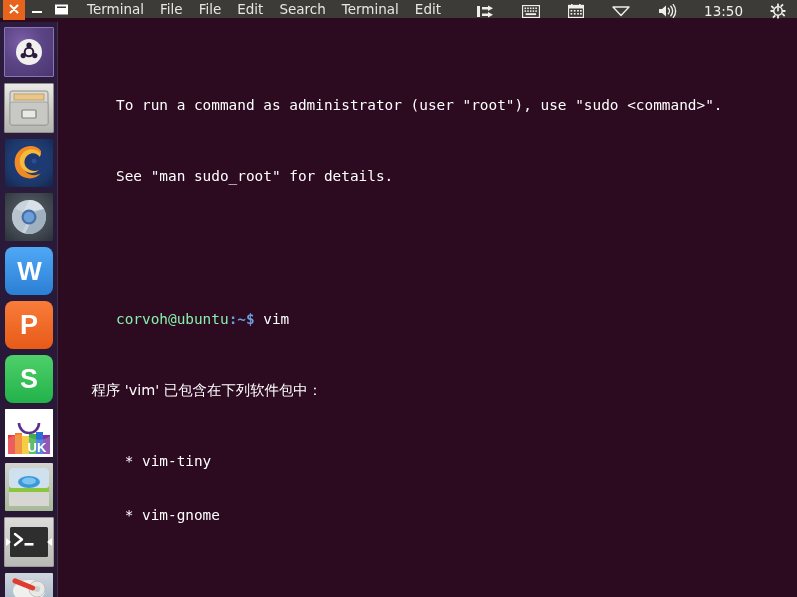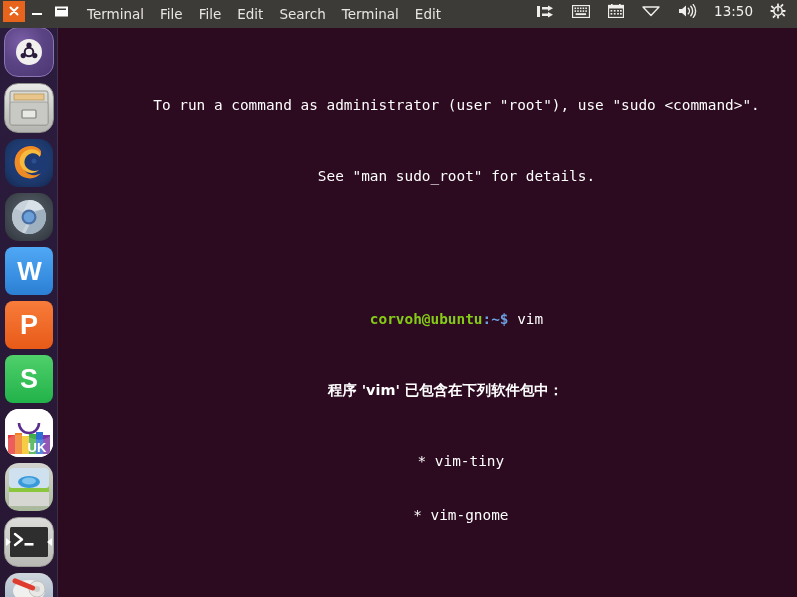--- a/index.html
+++ b/index.html
@@ -13,23 +13,24 @@
     overflow: hidden;
     font-family: "DejaVu Sans", sans-serif;
     position: relative;
   }
 
   
   #top-panel {
     position: absolute;
     top: 0; left: 0;
     width: 797px;
-    height: 28px;
+    height: 18px;
     background: #3c3b37;
     display: flex;
+    align-items: center;
     z-index: 50;
   }
 
   .win-controls {
     display: flex;
     align-items: center;
     height: 22px;
     padding-left: 3px;
   }
   .wc-close {
@@ -61,21 +62,21 @@
   }
   .menu-item.app-name { font-weight: 400; }
 
   .tray {
     position: absolute;
     right: 4px;
     top: 0;
     height: 22px;
     display: flex;
     align-items: center;
-    gap: 4px;
+    gap: 14px;
   }
   .tray-icon {
     height: 22px;
     display: flex;
     align-items: center;
     justify-content: center;
     padding: 0 7px;
     cursor: pointer;
   }
   .tray-clock {
@@ -103,21 +104,21 @@
     position: absolute;
     right: 0; top: 0;
     width: 1px; height: 100%;
     background: rgba(255,255,255,0.10);
   }
   .launcher-icon {
     position: relative;
     width: 48px;
     height: 48px;
     margin: 5px auto 6px auto;
-    border-radius: 14px;
+    border-radius: 1px;
     display: flex;
     align-items: center;
     justify-content: center;
     cursor: pointer;
     overflow: hidden;
   }
   .li-label {
     color: #fff;
     font-weight: bold;
     font-family: "Liberation Sans", sans-serif;
@@ -197,25 +198,25 @@
     z-index: 10;
   }
   #term-text {
     padding: 4px 0 0 6px;
     font-family: "DejaVu Sans Mono", monospace;
     font-size: 14.4px;
     line-height: 17.8px;
     color: #ffffff;
     white-space: pre;
   }
-  .tline { white-space: pre; height: 17.8px; text-align: center; }
-  .prompt { color: #84cc16; font-weight: bold; }
+  .tline { white-space: pre; height: 17.8px; }
+  .prompt { color: #86efac; font-weight: normal; }
   .promptpath { color: #6b9fe0; font-weight: bold; }
   .white { color: #ffffff; }
-  .cjk { font-family: "DejaVu Sans", sans-serif; font-weight: bold; }
+  .cjk { font-family: "DejaVu Sans", sans-serif; }
 </style>
 </head>
 <body>
 
 <div id="top-panel">
 
   <div class="win-controls">
     <div class="wc-close">
       <svg width="12" height="12" viewBox="0 0 12 12">
         <path d="M2.5 2.5 L9.5 9.5 M9.5 2.5 L2.5 9.5" stroke="#ffffff" stroke-width="2" stroke-linecap="round"></path>

